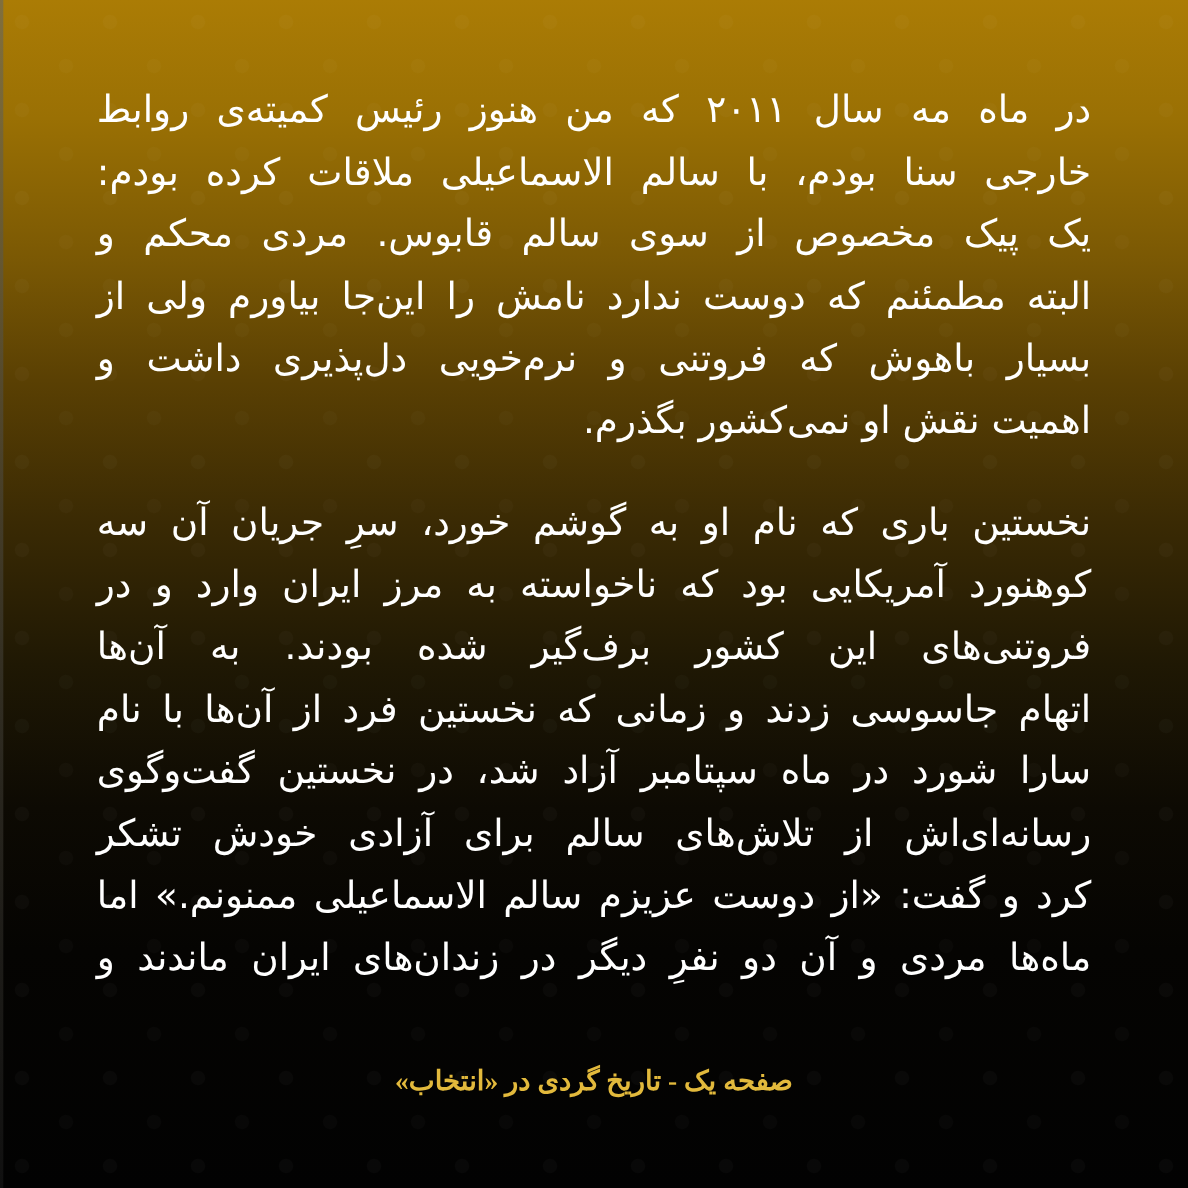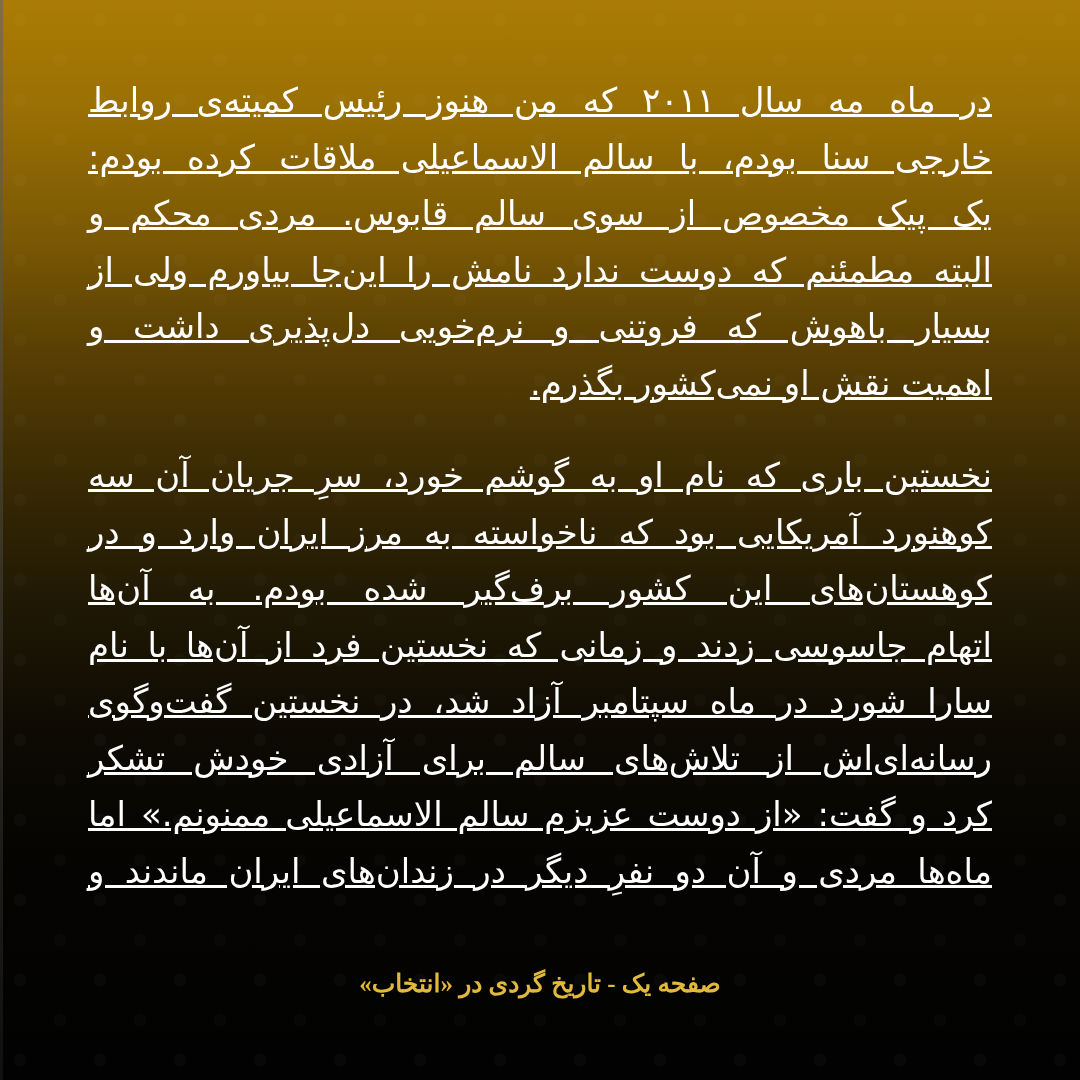--- a/index.html
+++ b/index.html
@@ -62,21 +62,20 @@
       display: block;
       white-space: nowrap;
       text-align: justify;
       text-align-last: justify;
     }
     .line.last {
       text-align-last: right;
     }
     .para {
       margin: 0;
-      text-decoration: underline;
     }
     .para + .para {
       margin-top: 36px;
     }
     .footer {
       position: absolute;
       left: 0;
       right: 0;
       top: 966px;
       text-align: center;
@@ -99,21 +98,21 @@
       <span class="line">در ماه مه سال ۲۰۱۱ که من هنوز رئیس کمیته‌ی روابط</span>
       <span class="line">خارجی سنا بودم، با سالم الاسماعیلی ملاقات کرده بودم:</span>
       <span class="line">یک پیک مخصوص از سوی سالم قابوس. مردی محکم و</span>
       <span class="line">البته مطمئنم که دوست ندارد نامش را این‌جا بیاورم ولی از</span>
       <span class="line">بسیار باهوش که فروتنی و نرم‌خویی دل‌پذیری داشت و</span>
       <span class="line last">اهمیت نقش او نمی‌کشور بگذرم.</span>
     </p>
     <p class="para">
       <span class="line">نخستین باری که نام او به گوشم خورد، سرِ جریان آن سه</span>
       <span class="line">کوهنورد آمریکایی بود که ناخواسته به مرز ایران وارد و در</span>
-      <span class="line">کوهستان‌های این کشور برف‌گیر شده بودم. به آن‌ها</span>
+      <span class="line">فروتنی‌های این کشور برف‌گیر شده بودند. به آن‌ها</span>
       <span class="line">اتهام جاسوسی زدند و زمانی که نخستین فرد از آن‌ها با نام</span>
       <span class="line">سارا شورد در ماه سپتامبر آزاد شد، در نخستین گفت‌وگوی</span>
       <span class="line">رسانه‌ای‌اش از تلاش‌های سالم برای آزادی خودش تشکر</span>
       <span class="line">کرد و گفت: «از دوست عزیزم سالم الاسماعیلی ممنونم.» اما</span>
       <span class="line">ماه‌ها مردی و آن دو نفرِ دیگر در زندان‌های ایران ماندند و</span>
     </p>
   </div>
 
   <div class="footer">صفحه یک - تاریخ گردی در «انتخاب»</div>
 </div>

